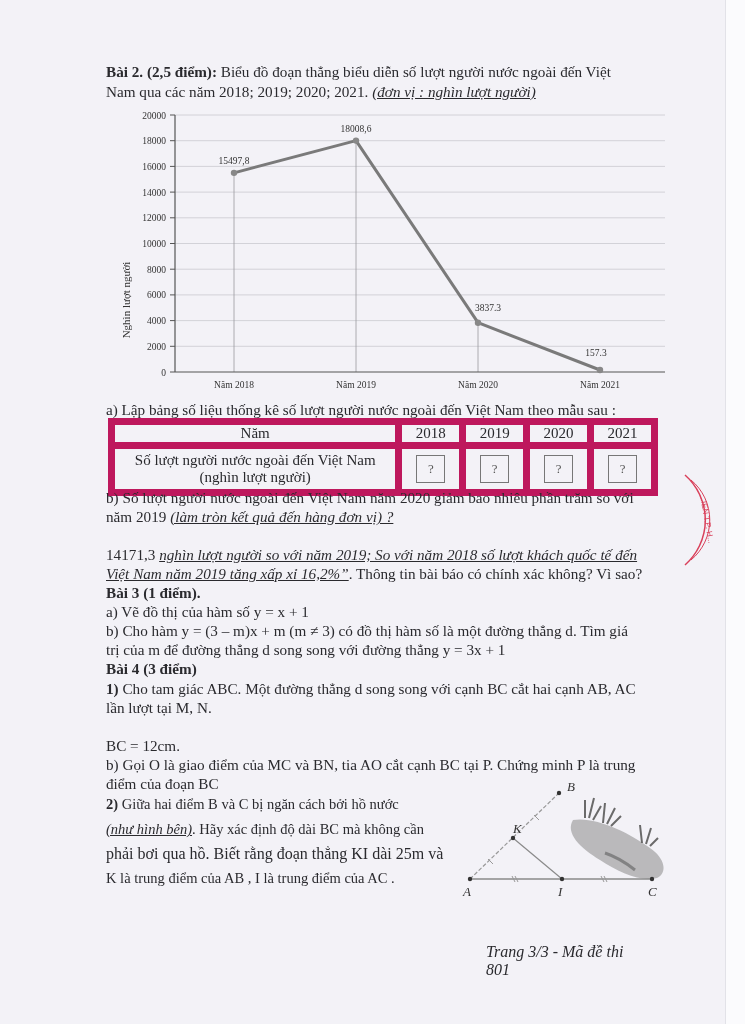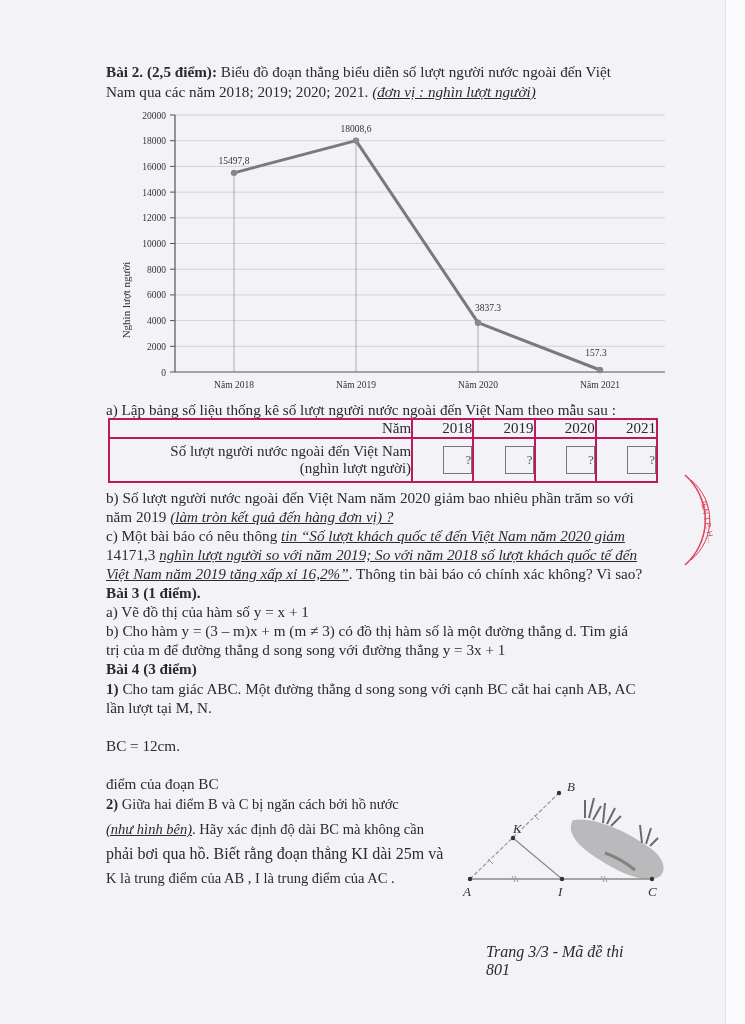--- a/index.html
+++ b/index.html
@@ -12,21 +12,21 @@
   .page { position:absolute; left:0; top:0; width:630px; height:1024px; }
   .line { position:absolute; left:106px; font-size:15.2px; white-space:nowrap; line-height:18px; }
   .bold { font-weight:bold; }
   .it { font-style:italic;text-decoration:underline; }
   #chart { position:absolute; left:110px; top:105px; }
   .chart-text { font-family:"Liberation Serif", serif; fill:#333; }
   table.stats {
     position:absolute; left:108px; top:418px; width:550px;
     border-collapse:collapse; font-size:15px;
   }
-  table.stats td { border:2px solid #be185d; text-align:right; padding:0; }
+  table.stats td { border:7px solid #be185d; text-align:center; padding:0; }
   .qbox {
     display:inline-block; width:27px; height:26px; line-height:26px;
     border:1px solid #777; font-size:13px; color:#555; margin:6px 0;
   }
   #fig { position:absolute; left:455px; top:778px; }
   .footer { position:absolute; left:486px; top:943px; font-size:16px; font-style:italic; }
   #stamp { position:absolute; left:680px; top:470px; }
   .right-edge { position:absolute; left:725px; top:0; width:20px; height:1024px; background:#fbfbfd; border-left:1px solid #e2e2e8; }
 </style>
 </head>
@@ -126,41 +126,39 @@
       <td><span class="qbox">?</span></td>
     </tr>
   </tbody>
     </table>
 
   <div class="line" style="top:489px;">b) Số lượt người nước ngoài đến Việt Nam năm 2020 giảm bao nhiêu phần trăm so với</div>
   <div class="line" style="top:508px;">
     <span>năm 2019 </span><span class="it">(làm tròn kết quả đến hàng đơn vị) ?</span>
   </div>
 
-  <div class="line" style="top:527px;">
-    <span>c) Một bài báo có nêu thông </span><span class="it">tin “Số lượt khách quốc tế đến Việt Nam năm 2020 giảm</span>
-  </div>
   <div class="line" style="top:546px;">
     <span>14171,3 </span><span class="it">nghìn lượt người so với năm 2019; So với năm 2018 số lượt khách quốc tế đến</span>
   </div>
   <div class="line" style="top:565px;">
     <span class="it">Việt Nam năm 2019 tăng xấp xỉ 16,2%”</span><span>. Thông tin bài báo có chính xác không? Vì sao?</span>
   </div>
 
   <div class="line bold" style="top:584px;">Bài 3 (1 điểm).</div>
   <div class="line" style="top:603px;">a) Vẽ đồ thị của hàm số y = x + 1</div>
   <div class="line" style="top:622px;">b) Cho hàm y = (3 – m)x + m (m ≠ 3) có đồ thị hàm số là một đường thẳng d. Tìm giá</div>
   <div class="line" style="top:641px;">trị của m để đường thẳng d song song với đường thẳng y = 3x + 1</div>
 
   <div class="line bold" style="top:660px;">Bài 4 (3 điểm)</div>
   <div class="line" style="top:680px;">
     <span class="bold">1)</span><span> Cho tam giác ABC. Một đường thẳng d song song với cạnh BC cắt hai cạnh AB, AC</span>
   </div>
   <div class="line" style="top:699px;">lần lượt tại M, N.</div>
   <div class="line" style="top:737px;">BC = 12cm.</div>
+  <div class="line" style="top:756px;">b) Gọi O là giao điểm của MC và BN, tia AO cắt cạnh BC tại P. Chứng minh P là trung</div>
   <div class="line" style="top:775px;">điểm của đoạn BC</div>
 
   <div class="line" style="top:795px; font-size:14.5px;">
     <span class="bold">2)</span><span> Giữa hai điểm  B  và  C  bị ngăn cách bởi hồ nước</span>
   </div>
   <div class="line" style="top:820px; font-size:14.5px;">
     <span class="it">(như hình bên)</span><span>. Hãy xác định độ dài  BC  mà không cần</span>
   </div>
   <div class="line" style="top:845px; font-size:16px;">phải bơi qua hồ. Biết rằng đoạn thẳng  KI  dài  25m  và</div>
   <div class="line" style="top:869px; font-size:14.5px;">K  là trung điểm của  AB ,  I  là trung điểm của  AC .</div>

